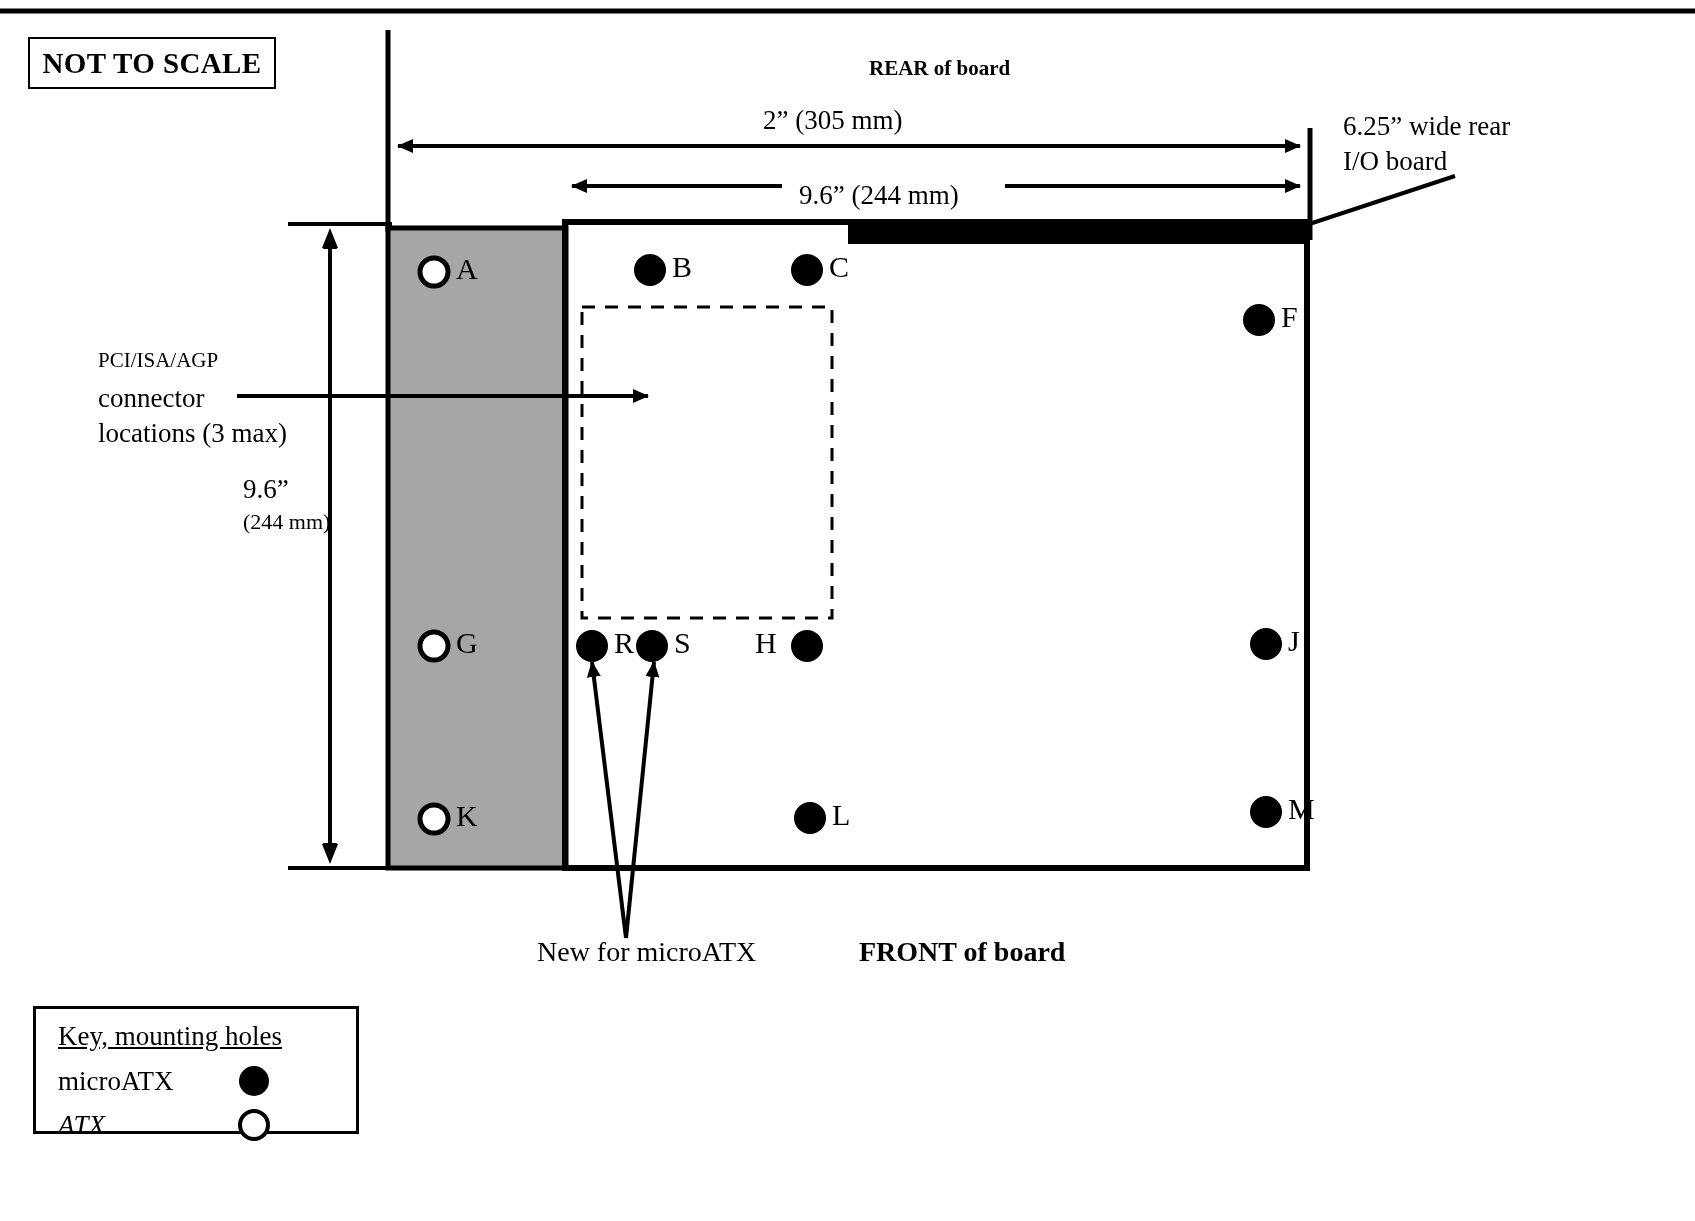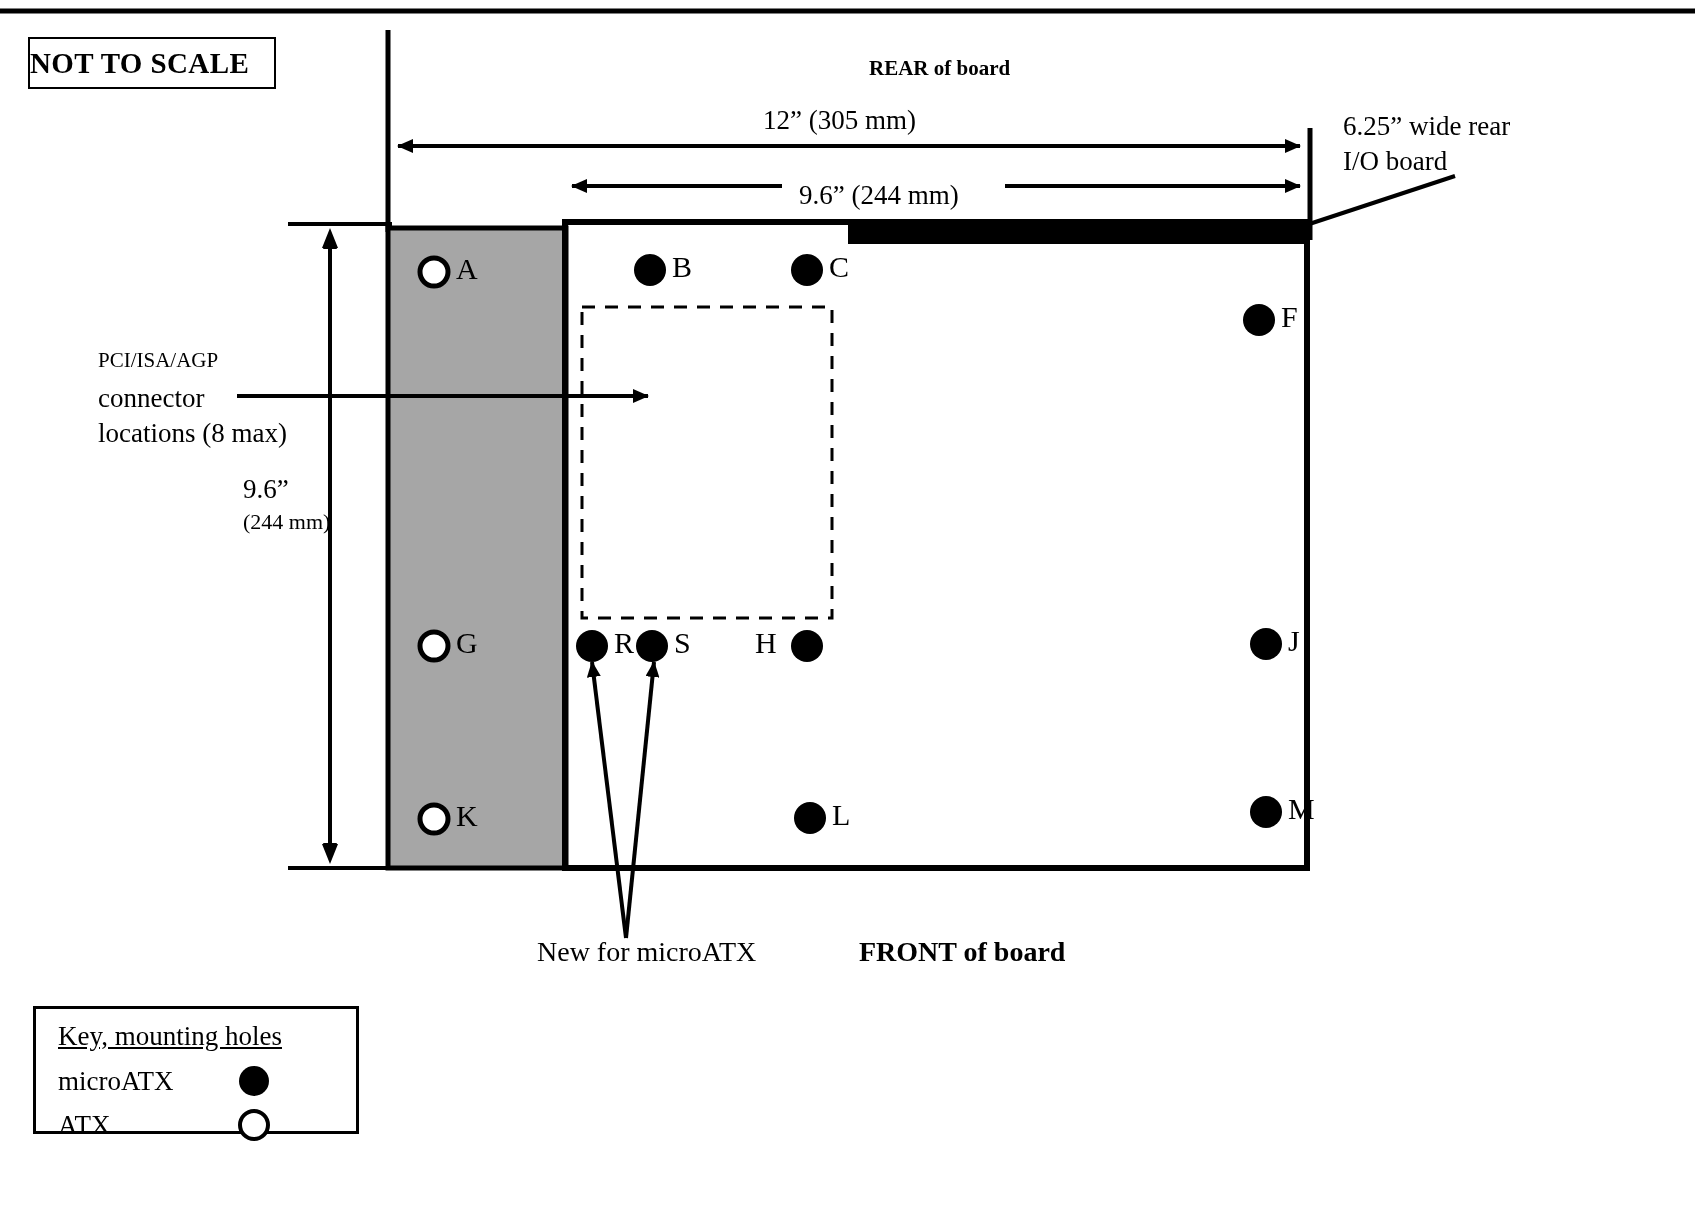--- a/index.html
+++ b/index.html
@@ -4,21 +4,21 @@
 <style>
   html,body{margin:0;padding:0;background:#ffffff;}
   body{width:1695px;height:1221px;position:relative;overflow:hidden;
        font-family:"Liberation Serif","DejaVu Serif",serif;color:#000;}
   #stage{position:absolute;left:0;top:0;width:1695px;height:1221px;}
   svg.layer{position:absolute;left:0;top:0;width:1695px;height:1221px;}
   .txt{position:absolute;white-space:pre;line-height:1.18;}
   .bold{font-weight:bold;}
   .ul{text-decoration:underline;}
   .notbox{position:absolute;border:2px solid #000;background:#fff;
-          display:flex;align-items:center;justify-content:flex-start;}
+          display:flex;align-items:center;justify-content:center;}
   .keybox{position:absolute;border:3px solid #000;background:#fff;}
   .holelabel{position:absolute;white-space:pre;}
 </style>
 </head>
 <body>
 
 <div id="stage">
 
   <svg class="layer" viewBox="0 0 1695 1221">
     <defs>
@@ -96,45 +96,45 @@
       <div class="holelabel" style="font-size: 30px; top: 798px; left: 832px;">L</div>
       <div class="holelabel" style="font-size: 30px; top: 792px; left: 1288px;">M</div>
     </div>
 
   <div class="notbox" style="left:28px;top:37px;width:244px;height:48px;">
     <span class="bold" style="font-size:29px;letter-spacing:.4px;">NOT TO SCALE</span>
   </div>
 
   <div class="txt bold" style="left:869px;top:56px;font-size:21px;">REAR of board</div>
 
-  <div class="txt" style="left:763px;top:105px;font-size:27px;">12” (305 mm)</div>
+  <div class="txt" style="left:763px;top:105px;font-size:27px;">2” (305 mm)</div>
 
   <div class="txt" style="left:799px;top:180px;font-size:27px;">9.6” (244 mm)</div>
 
   <div class="txt" style="left:1343px;top:111px;font-size:27px;">6.25” wide rear</div>
   <div class="txt" style="left:1343px;top:146px;font-size:27px;">I/O board</div>
 
   <div class="txt" style="left:98px;top:348px;font-size:21px;">PCI/ISA/AGP</div>
   <div class="txt" style="left:98px;top:383px;font-size:27px;">connector</div>
-  <div class="txt" style="left:98px;top:418px;font-size:27px;">locations (8 max)</div>
+  <div class="txt" style="left:98px;top:418px;font-size:27px;">locations (3 max)</div>
 
   <div class="txt" style="left:243px;top:474px;font-size:27px;">9.6”</div>
   <div class="txt" style="left:243px;top:509px;font-size:22px;">(244 mm)</div>
 
   <div class="txt" style="left:537px;top:935px;font-size:28px;">New for microATX</div>
 
   <div class="txt bold" style="left:859px;top:935px;font-size:28px;">FRONT of board</div>
 
   <div class="keybox" style="left:33px;top:968px;width:320px;height:122px;margin-top:38px;">
     <div class="txt ul" style="left:22px;top:12px;font-size:27px;">Key, mounting holes</div>
 
     <div class="txt" style="left:22px;top:57px;font-size:27px;">microATX</div>
     <svg style="position:absolute;left:198px;top:54px;width:40px;height:36px;" viewBox="0 0 40 36">
       <circle cx="20" cy="18" r="15" fill="#000"></circle>
     </svg>
 
-    <div class="txt" style="left:22px;top:101px;font-size:27px;">ATX</div>
+    <div class="txt" style="left:22px;top:101px;font-size:27px;font-style:italic;">ATX</div>
     <svg style="position:absolute;left:198px;top:98px;width:40px;height:36px;" viewBox="0 0 40 36">
       <circle cx="20" cy="18" r="14" fill="#fff" stroke="#000" stroke-width="4"></circle>
     </svg>
   </div>
 
 </div>
 
 </body></html>

